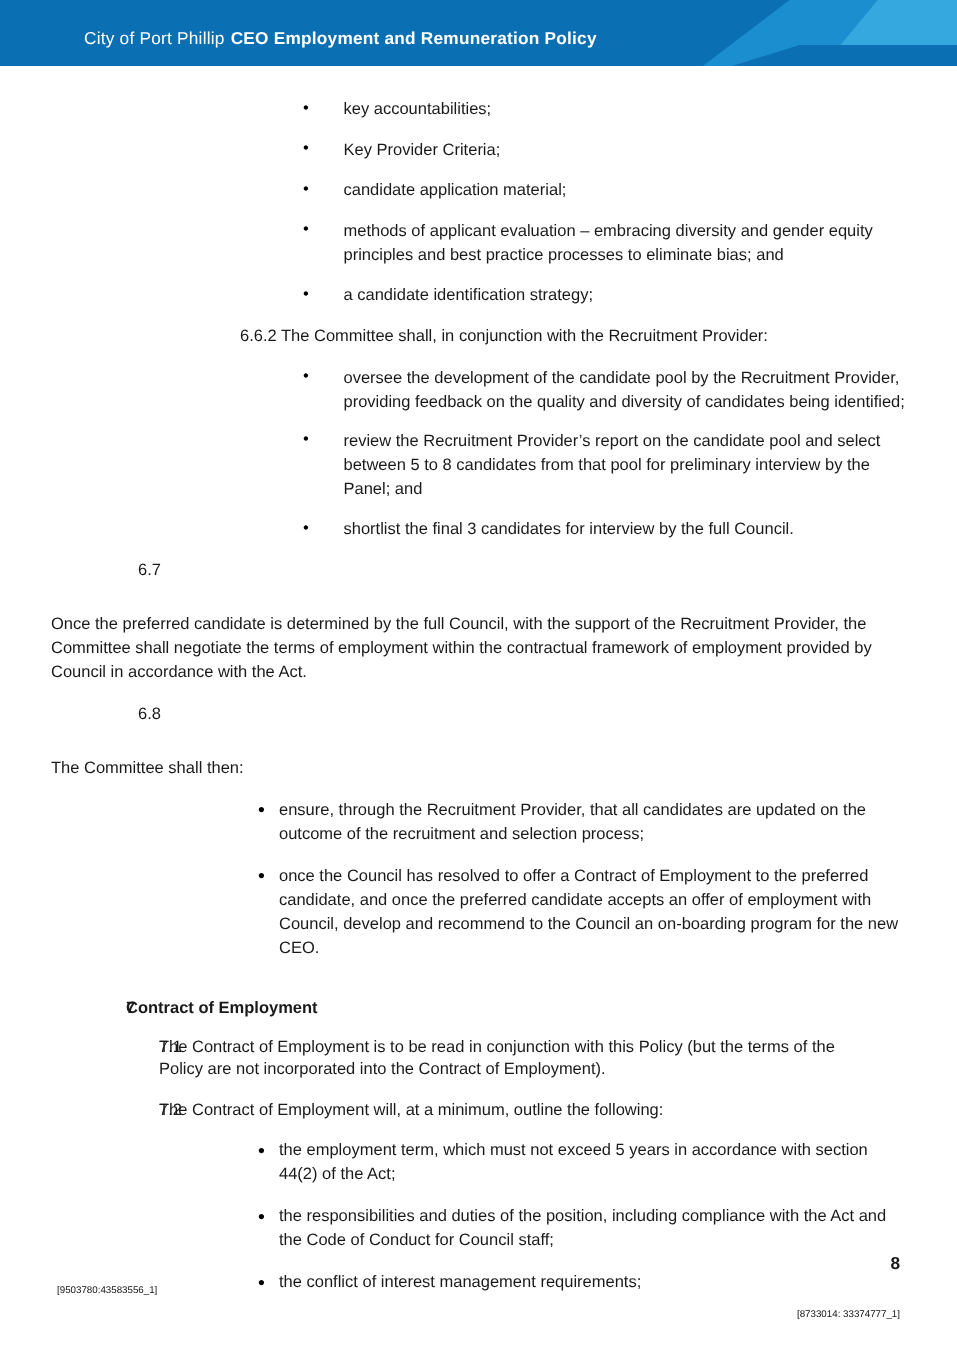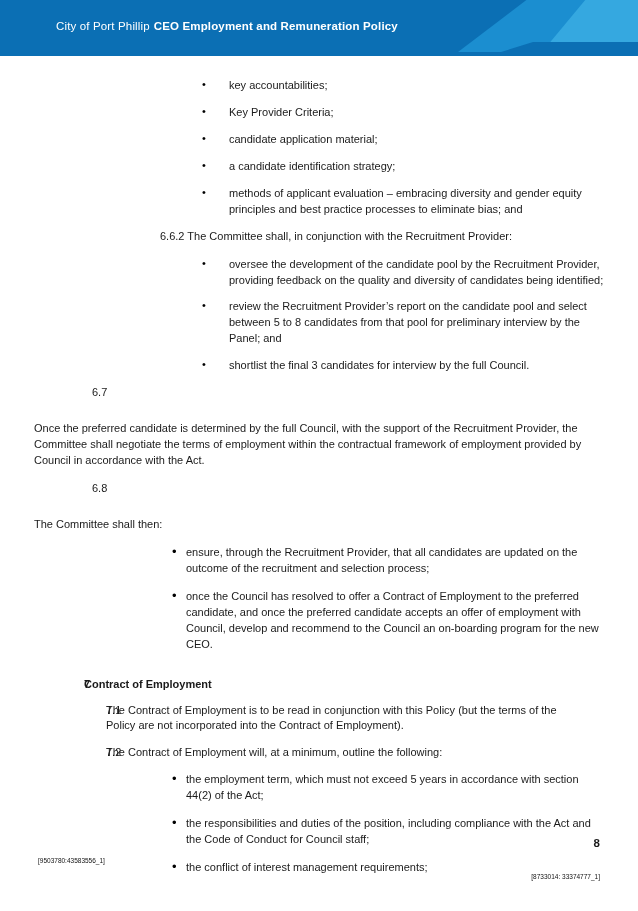--- a/index.html
+++ b/index.html
@@ -13,21 +13,21 @@
     height: 911px;
     font-family: "Liberation Sans", sans-serif;
     color: #1a1a1a;
     position: relative;
     overflow: hidden;
   }
 
   
   .header {
     position: relative;
-    height: 56px;
+    height: 44px;
     background: #0b6fb4;
     overflow: hidden;
   }
   .header .wedge-a {
     position: absolute;
     top: 0; right: 0;
     width: 180px; height: 52px;
     background: #1b8ed0;
     clip-path: polygon(38% 0, 100% 0, 100% 100%, 0 100%);
   }
@@ -211,24 +211,24 @@
     <li>
         <span class="wrap">key accountabilities;</span>
       </li>
     <li>
         <span class="wrap">Key Provider Criteria;</span>
       </li>
     <li>
         <span class="wrap">candidate application material;</span>
       </li>
     <li>
+        <span class="wrap">methods of applicant evaluation – embracing diversity and gender equity principles and best practice processes to eliminate bias; and</span>
+      </li>
+    <li>
         <span class="wrap">a candidate identification strategy;</span>
-      </li>
-    <li>
-        <span class="wrap">methods of applicant evaluation – embracing diversity and gender equity principles and best practice processes to eliminate bias; and</span>
       </li>
   </ul>
 
   <div class="sub-head">6.6.2 The Committee shall, in conjunction with the Recruitment Provider:</div>
 
   <ul class="b1">
     <li>
         <span class="wrap">oversee the development of the candidate pool by the Recruitment Provider, providing feedback on the quality and diversity of candidates being identified;</span>
       </li>
     <li>

